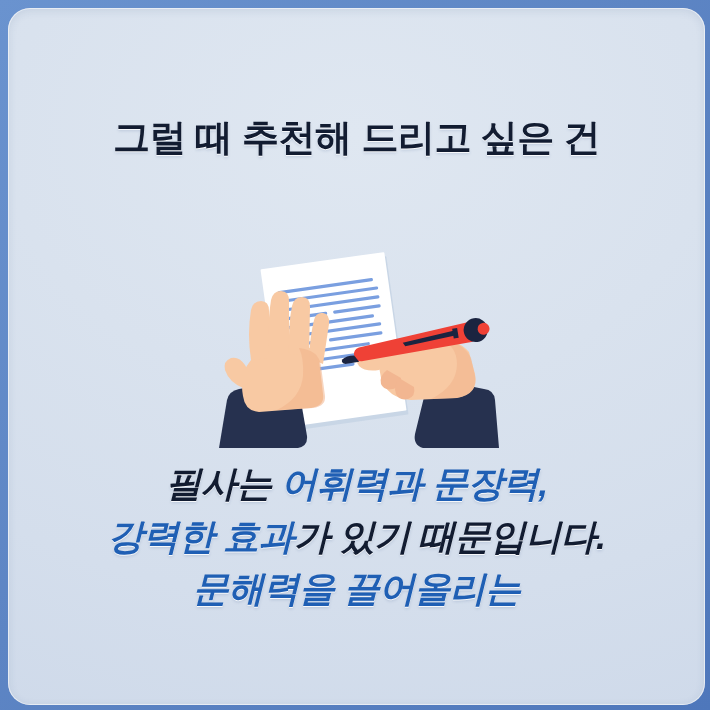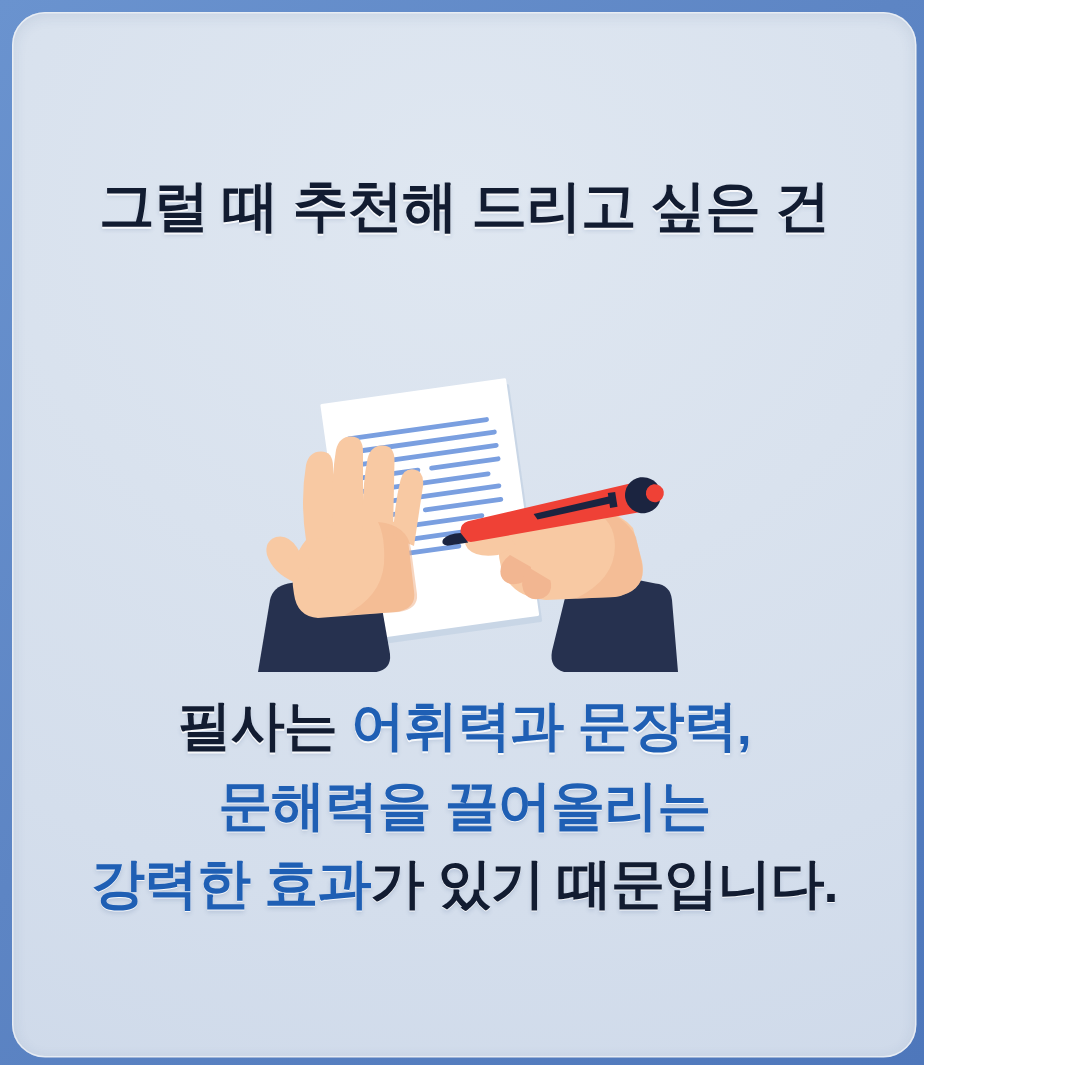--- a/index.html
+++ b/index.html
@@ -7,21 +7,21 @@
     margin: 0;
     padding: 0;
     background: #ffffff;
   }
   body {
     font-family: "Liberation Sans", "DejaVu Sans", sans-serif;
   }
 
   .card {
     position: relative;
-    width: 616px;
+    width: 710px;
     height: 710px;
     box-sizing: border-box;
     overflow: hidden;
     background: linear-gradient(135deg, #6a93cf 0%, #5d85c4 45%, #4e77bb 100%);
     padding-left: 28px;
   }
 
   
   .inner-panel {
     position: absolute;
@@ -62,20 +62,21 @@
     right: 0;
     top: 450px;
     text-align: center;
     line-height: 1.46;
     font-size: 36px;
     font-weight: 700;
     letter-spacing: -0.6px;
     color: #121c31;
     text-shadow: 0 1px 0 rgba(255,255,255,0.85),
                  0 2px 3px rgba(60,90,140,0.18);
+    font-style: italic;
   }
   .subhead .line { display: block; white-space: nowrap; }
 
   
   .illustration {
     position: absolute;
     left: 50%;
     top: 240px;
     width: 300px;
     height: 200px;
@@ -165,18 +166,18 @@
           <path d="M247 88 L252 88 L252 98 L247 98 Z" fill="#1b2440"></path>
 
           <ellipse cx="270" cy="93" rx="12" ry="12" fill="#1b2440"></ellipse>
           <ellipse cx="278" cy="93" rx="6" ry="6" fill="#ef4136"></ellipse>
         </g>
       </svg>
     </div>
 
     <div class="subhead">
       <span class="line"><span>필사는 </span><span class="accent">어휘력과 문장력,</span></span>
+      <span class="line"><span class="accent">강력한 효과</span><span>가 있기 때문입니다.</span></span>
       <span class="line"><span class="accent">문해력을 끌어올리는</span></span>
-      <span class="line"><span class="accent">강력한 효과</span><span>가 있기 때문입니다.</span></span>
     </div>
 
   </div>
 </div>
 
 </body></html>

